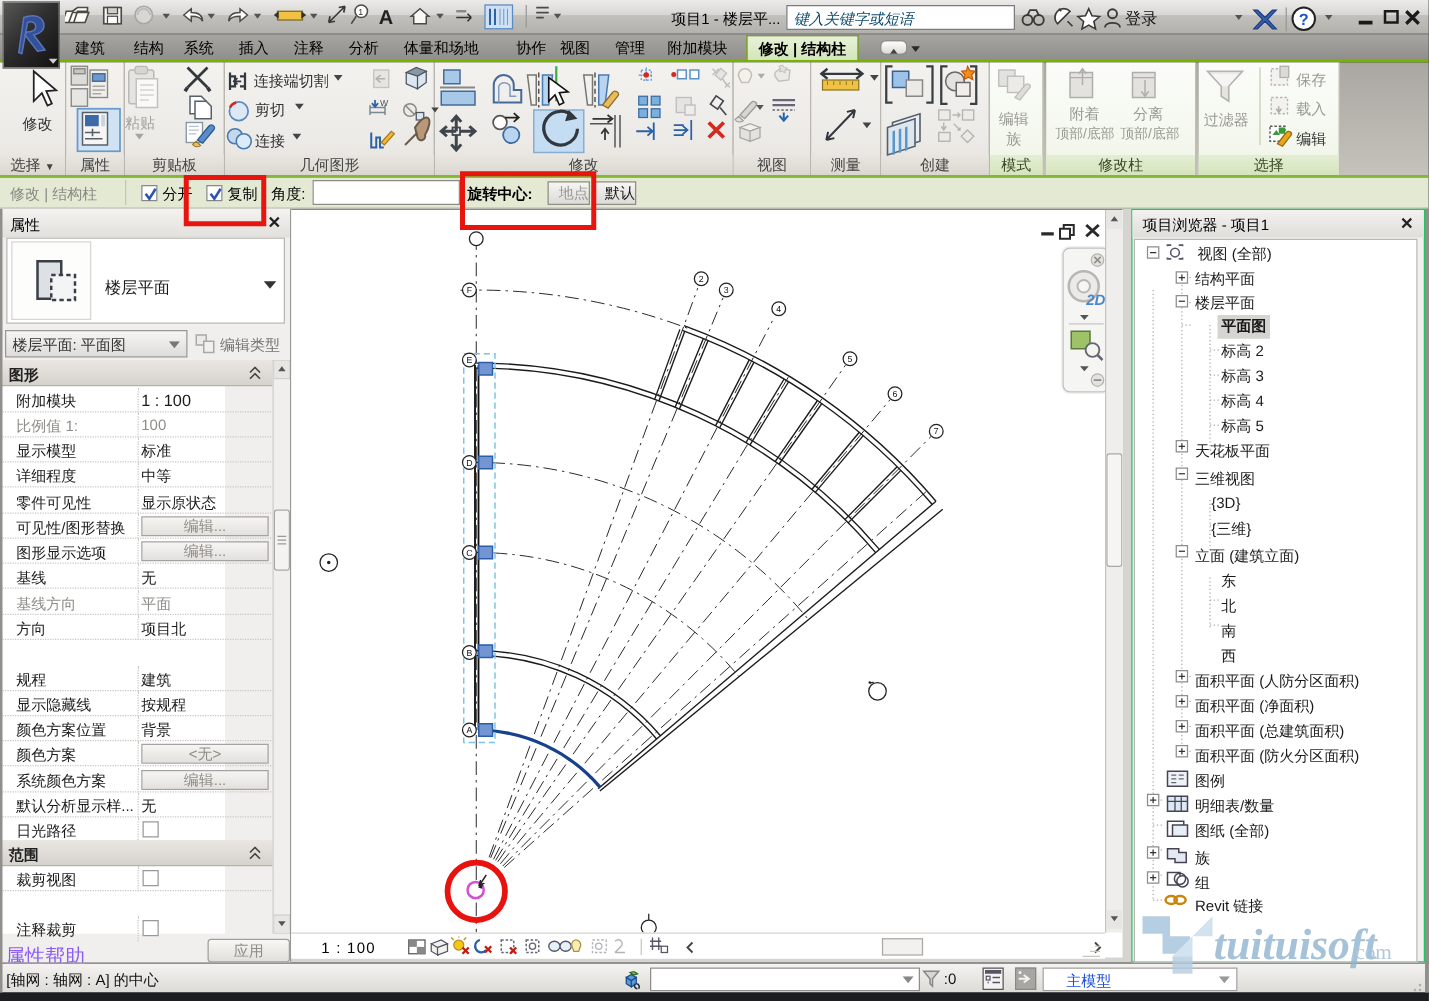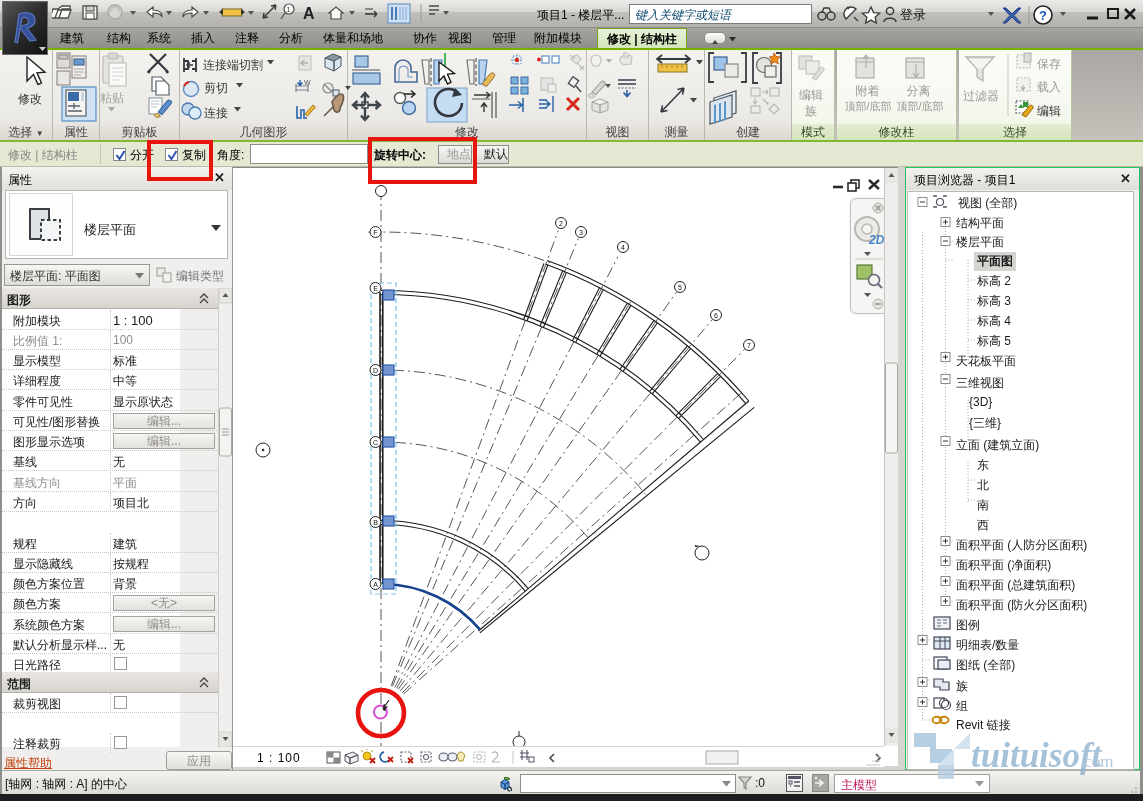--- a/index.html
+++ b/index.html
@@ -48,21 +48,21 @@
 .prow { position:absolute; left:0; width:219px; height:20px; border-bottom:1px dotted #c9c7c3; }
 .prow .pl { position:absolute; left:13px; top:3px; color:#1a1a1a; white-space:nowrap; }
 .prow .pv { position:absolute; left:113px; top:3px; color:#1a1a1a; white-space:nowrap; }
 .prow .dis { color:#8f8d89; }
 .pcol { position:absolute; left:110px; top:0; width:1px; height:20px; border-left:1px dotted #c9c7c3; }
 .phead { position:absolute; left:0; width:219px; height:21px; background:linear-gradient(#eae7e3,#d6d3cd); border-bottom:1px solid #b5b2ad; }
 .phead .pl { position:absolute; left:7px; top:4px; font-weight:bold; color:#222; }
 .pbtn { position:absolute; left:113px; top:2px; width:102px; height:16px; background:linear-gradient(#f6f5f3,#e3e1dd); border:1px solid #a5a3a0; color:#8f8d89; text-align:center; font-size:12px; line-height:14px; }
 .pchk { position:absolute; left:114px; top:3px; width:13px; height:13px; background:#fff; border:1px solid #999; }
 #propscroll { position:absolute; right:0px; top:121px; width:14px; height:459px; background:#f0efed; border-left:1px solid #d0cecb; }
-#prophelp { position:absolute; left:4px; top:588px; font-size:12px; color:#c2410c; text-decoration:underline; }
+#prophelp { position:absolute; left:4px; top:588px; font-size:16px; color:#8b5cf6; text-decoration:underline; }
 #applybtn { position:absolute; left:166px; top:584px; width:66px; height:19px; background:linear-gradient(#f8f7f5,#e1dfdb); border:1px solid #a09e9a; border-radius:3px; color:#8f8d89; font-size:12px; text-align:center; line-height:19px; }
 
 #canvas { position:absolute; left:233px; top:167px; width:665px; height:599px; background:#fff; border-top:1px solid #8a8886; }
 #vscroll { position:absolute; left:651px; top:0px; width:14px; height:578px; background:#efeeec; border-left:1px solid #c5c3bf; }
 #viewbar { position:absolute; left:0; top:578px; width:651px; height:21px; background:#fff; border-top:1px solid #d5d3cf; font-size:12px; }
 
 #browser { position:absolute; left:905px; top:167px; width:235px; height:603px; background:#f0efed; border:1px solid #22c55e; }
 #brtitle { position:absolute; left:0; top:0; width:100%; height:22px; background:linear-gradient(#f2f1ef,#e0deda); font-size:12px; color:#000; padding:4px 8px; }
 #brtree { position:absolute; left:1px; top:23px; width:227px; height:579px; background:#fff; border:1px solid #b9b7b3; font-size:12px; }
 .trow { position:absolute; white-space:nowrap; color:#1a1a1a; }
@@ -891,21 +891,21 @@
         <rect x="2" y="6" width="3" height="3" fill="none" stroke="#556" stroke-width="1"></rect>
         <path d="M7 7 h6 M7 11 h6 M3 11 h1" stroke="#556" stroke-width="1.3"></path>
       </svg>
     </div>
     <div class="abs" style="left:812px;top:3px;width:17px;height:18px;background:#a8a6a2;border:1px solid #8a8886">
       <svg width="15" height="16" viewBox="0 0 15 16">
           <path d="M2 8 h7 m-3 -3 l4 3 -4 3" stroke="#f4f3f1" stroke-width="1.6" fill="none"></path>
           <circle cx="3" cy="3" r="1.2" fill="#f4f3f1"></circle>
         </svg>
     </div>
-    <div class="abs" style="left:834px;top:3px;width:156px;height:19px;background:#fff;border:1px solid #a09e9a;color:#be185d;padding:2px 6px">主模型
+    <div class="abs" style="left:834px;top:3px;width:156px;height:19px;background:#fff;border:1px solid #a09e9a;color:#1d4ed8;padding:2px 18px">主模型
       <svg class="abs" style="right:4px;top:6px" width="10" height="7">
           <path d="M0 0 l4.5 5.5 L9 0 z" fill="#999"></path>
         </svg>
     </div>
     <svg class="abs" style="left:1126px;top:15px" width="13" height="9">
       <g fill="#b0aeaa">
           <circle cx="10" cy="2" r="1"></circle>
           <circle cx="6" cy="6" r="1"></circle>
           <circle cx="10" cy="6" r="1"></circle>
           <circle cx="2" cy="8" r="0"></circle>

